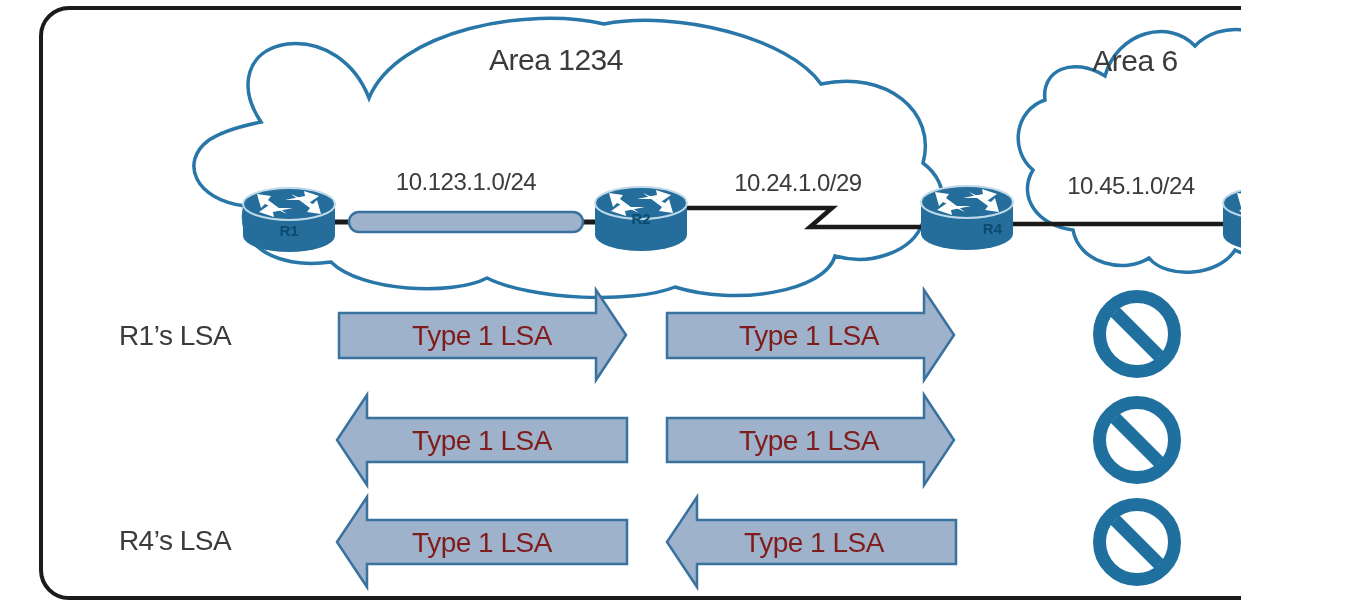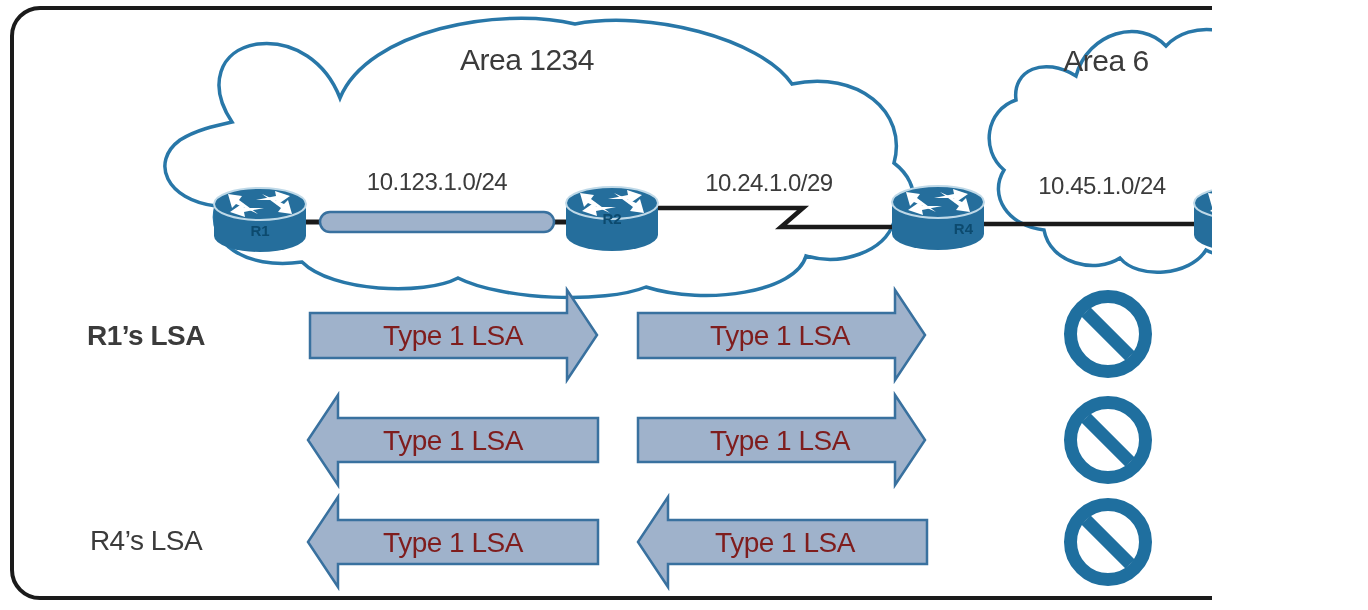--- a/index.html
+++ b/index.html
@@ -1,18 +1,18 @@
 <!DOCTYPE html>
 <html style="--background: #ffffff; --border-color: #1b1b1b; --cloud-stroke: #2877a8; --router-fill: #256e9c; --router-top-stroke: #bfd9e8; --arrow-fill: #9fb2cb; --arrow-stroke: #39719f; --link-color: #1a1a1a; --prohibited-color: #1f6f9f; --text-color: #3b3b3b;"><head>
 <meta charset="utf-8">
 <style>
   html,body{margin:0;padding:0;background:#fff;}
   .stage{
     position:relative;width:1212px;height:610px;background:var(--background,#fff);
-    font-family:"Liberation Sans","DejaVu Sans",sans-serif;overflow:hidden;
+    font-family:"Liberation Sans","DejaVu Sans",sans-serif;overflow:hidden;margin-left:29px;
   }
   .frame{
     position:absolute;left:10px;top:6px;width:1338px;height:586px;
     border:4.5px solid var(--border-color,#1b1b1b);border-radius:30px;
   }
   svg.layer{position:absolute;left:0;top:0;}
   .lbl{
     position:absolute;color:var(--text-color,#3b3b3b);
     font-size:24px;line-height:30px;text-align:center;white-space:nowrap;
     letter-spacing:-0.5px;
@@ -120,21 +120,21 @@
 
   <div class="lbl" style="left:317px;top:167px;width:240px;">10.123.1.0/24</div>
   <div class="lbl" style="left:649px;top:168px;width:240px;">10.24.1.0/29</div>
   <div class="lbl" style="left:982px;top:171px;width:240px;">10.45.1.0/24</div>
 
   <div class="lbl router-lbl" style="left:225px;top:218px;width:70px;">R1</div>
   <div class="lbl router-lbl" style="left:577px;top:206px;width:70px;">R2</div>
   <div class="lbl router-lbl" style="left:903px;top:216px;width:70px;text-align:right;">R4</div>
   <div class="lbl router-lbl" style="left:1205px;top:217px;width:70px;">R5</div>
 
-  <div class="lbl row-lbl" style="left:61px;top:321px;width:170px;font-weight:bold;">R1’s LSA</div>
+  <div class="lbl row-lbl" style="left:61px;top:321px;width:170px;">R1’s LSA</div>
   <div class="lbl row-lbl" style="left:61px;top:526px;width:170px;">R4’s LSA</div>
 
   <div class="lbl arrow-lbl" style="left:323px;top:321px;width:260px;">Type 1 LSA</div>
   <div class="lbl arrow-lbl" style="left:650px;top:321px;width:260px;">Type 1 LSA</div>
   <div class="lbl arrow-lbl" style="left:323px;top:426px;width:260px;">Type 1 LSA</div>
   <div class="lbl arrow-lbl" style="left:650px;top:426px;width:260px;">Type 1 LSA</div>
   <div class="lbl arrow-lbl" style="left:323px;top:528px;width:260px;">Type 1 LSA</div>
   <div class="lbl arrow-lbl" style="left:655px;top:528px;width:260px;">Type 1 LSA</div>
 </div>
 

